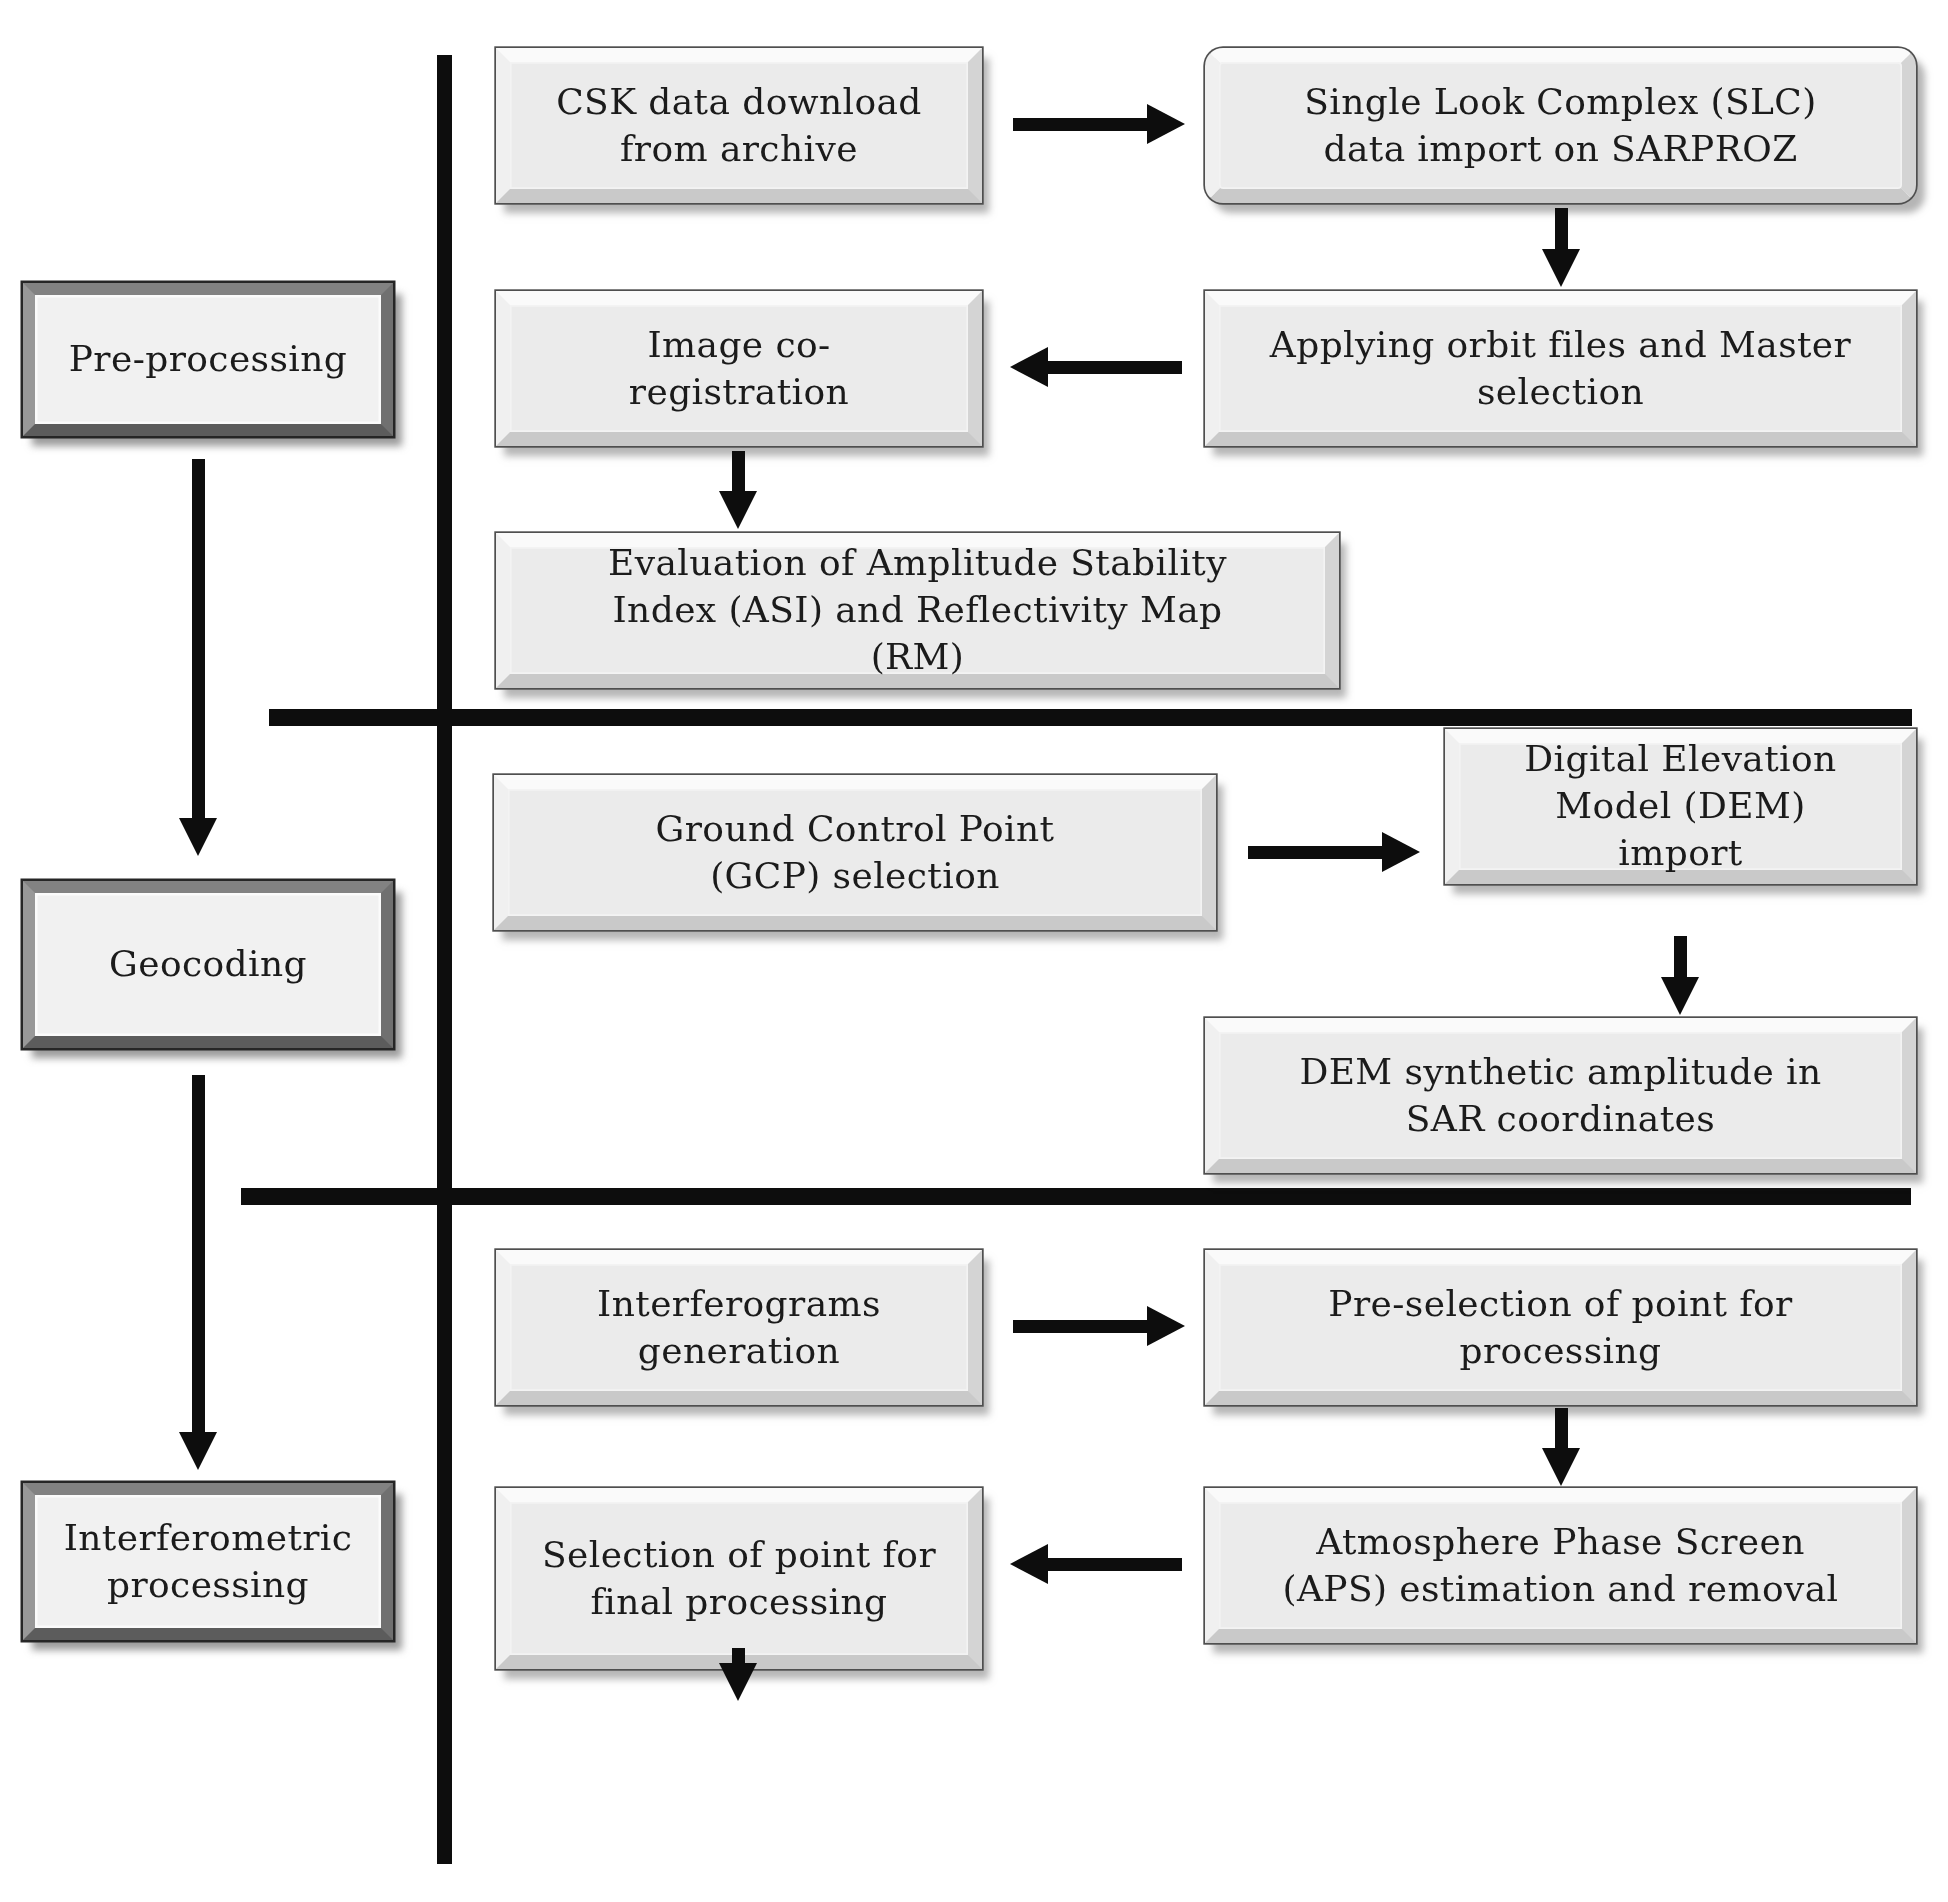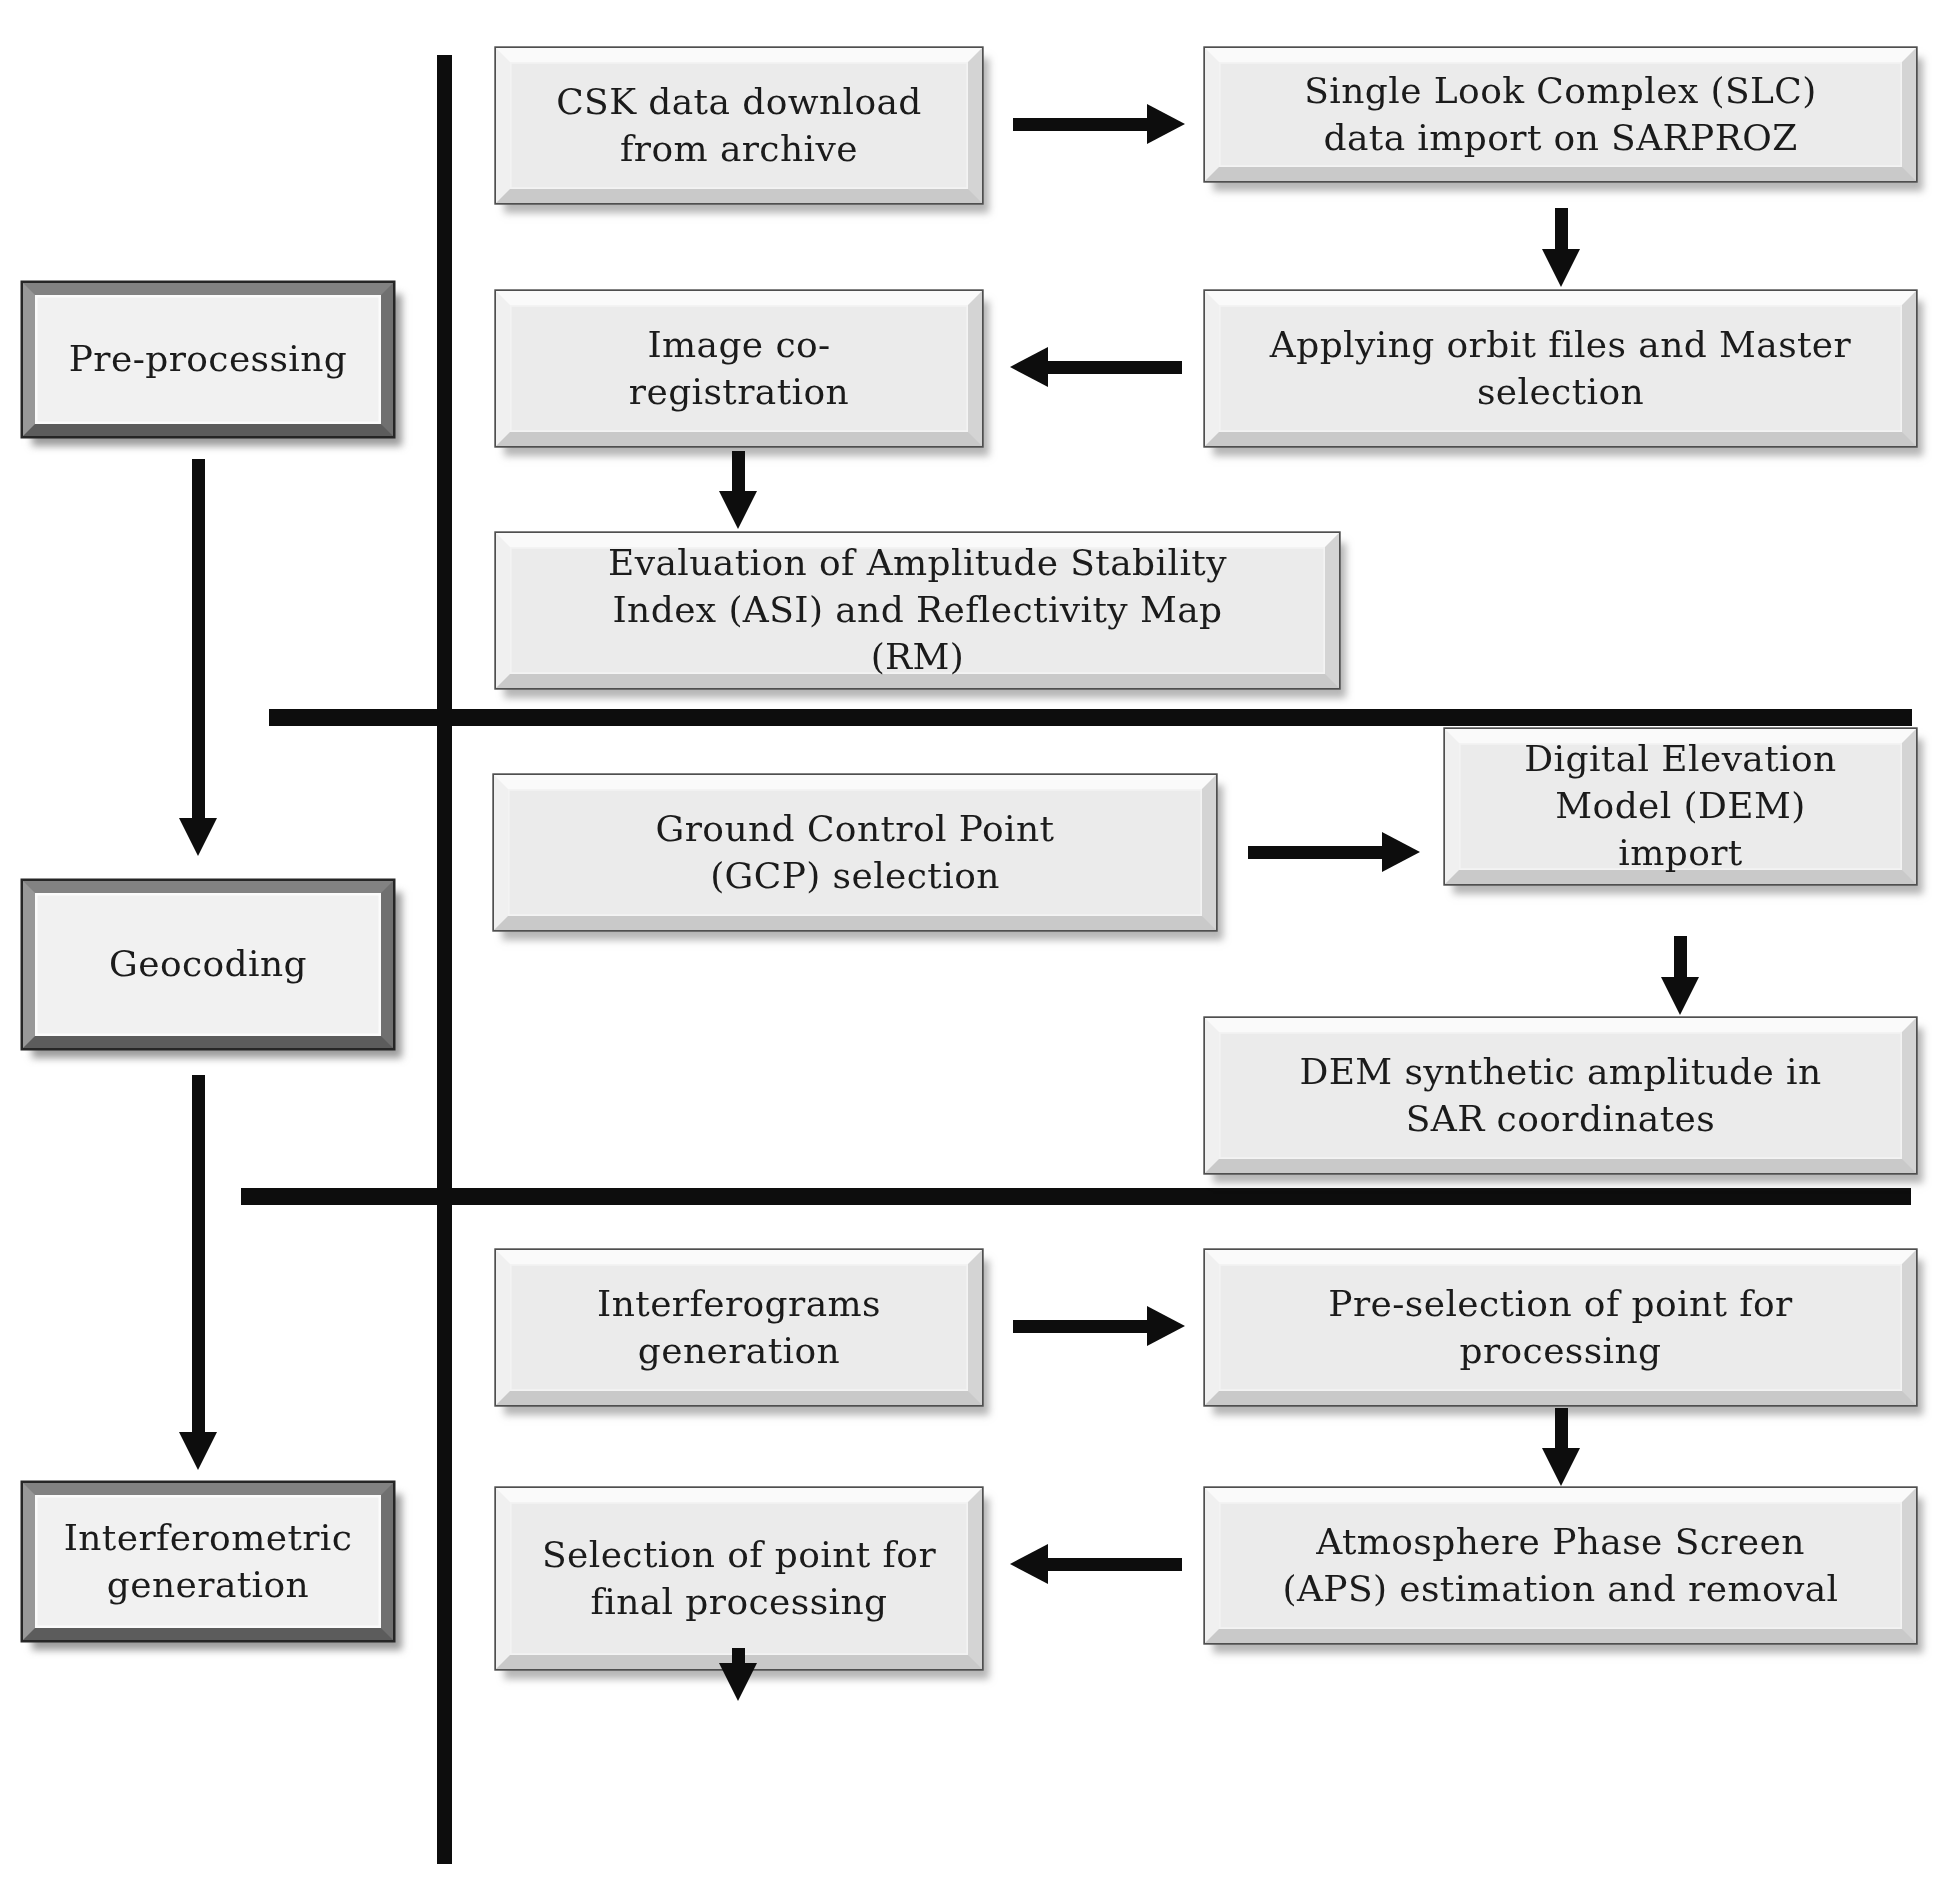--- a/index.html
+++ b/index.html
@@ -71,36 +71,36 @@
   <div class="line" style="left:269px;top:709px;width:1643px;height:17.4px;"></div>
   <div class="line" style="left:241px;top:1188px;width:1670px;height:17.4px;"></div>
 
   <div class="box phase pad-sm" style="left:23px;top:283px;width:370px;height:153px;">
     <span class="lbl">Pre-processing</span>
   </div>
   <div class="box phase pad-sm" style="left:23px;top:881px;width:370px;height:167px;">
     <span class="lbl">Geocoding</span>
   </div>
   <div class="box phase pad-md" style="left:23px;top:1483px;width:370px;height:157px;">
-    <span class="lbl">Interferometric generation</span>
+    <span class="lbl">Interferometric processing</span>
   </div>
 
   <div class="arr arr-down" style="left:179px;top:459px;width:38px;height:397px;">
     <div class="shaft"></div>
     <div class="head"></div>
   </div>
   <div class="arr arr-down" style="left:179px;top:1075px;width:38px;height:395px;">
     <div class="shaft"></div>
     <div class="head"></div>
   </div>
 
   <div class="box step pad-sm" style="left:496px;top:48px;width:486px;height:155px;">
     <span class="lbl">CSK data download from archive</span>
   </div>
-  <div class="box step pad-md" style="left:1205px;top:48px;width:711px;height:133px;">
+  <div class="box step pad-md" style="left:1205px;top:48px;width:711px;height:155px;border-radius:18px;">
     <span class="lbl">Single Look Complex (SLC) data import on SARPROZ</span>
   </div>
   <div class="arr arr-right" style="left:1013px;top:104px;width:172px;height:41px;">
     <div class="shaft"></div>
     <div class="head"></div>
   </div>
   <div class="arr arr-down" style="left:1542px;top:208px;width:38px;height:79px;">
     <div class="shaft"></div>
     <div class="head"></div>
   </div>

